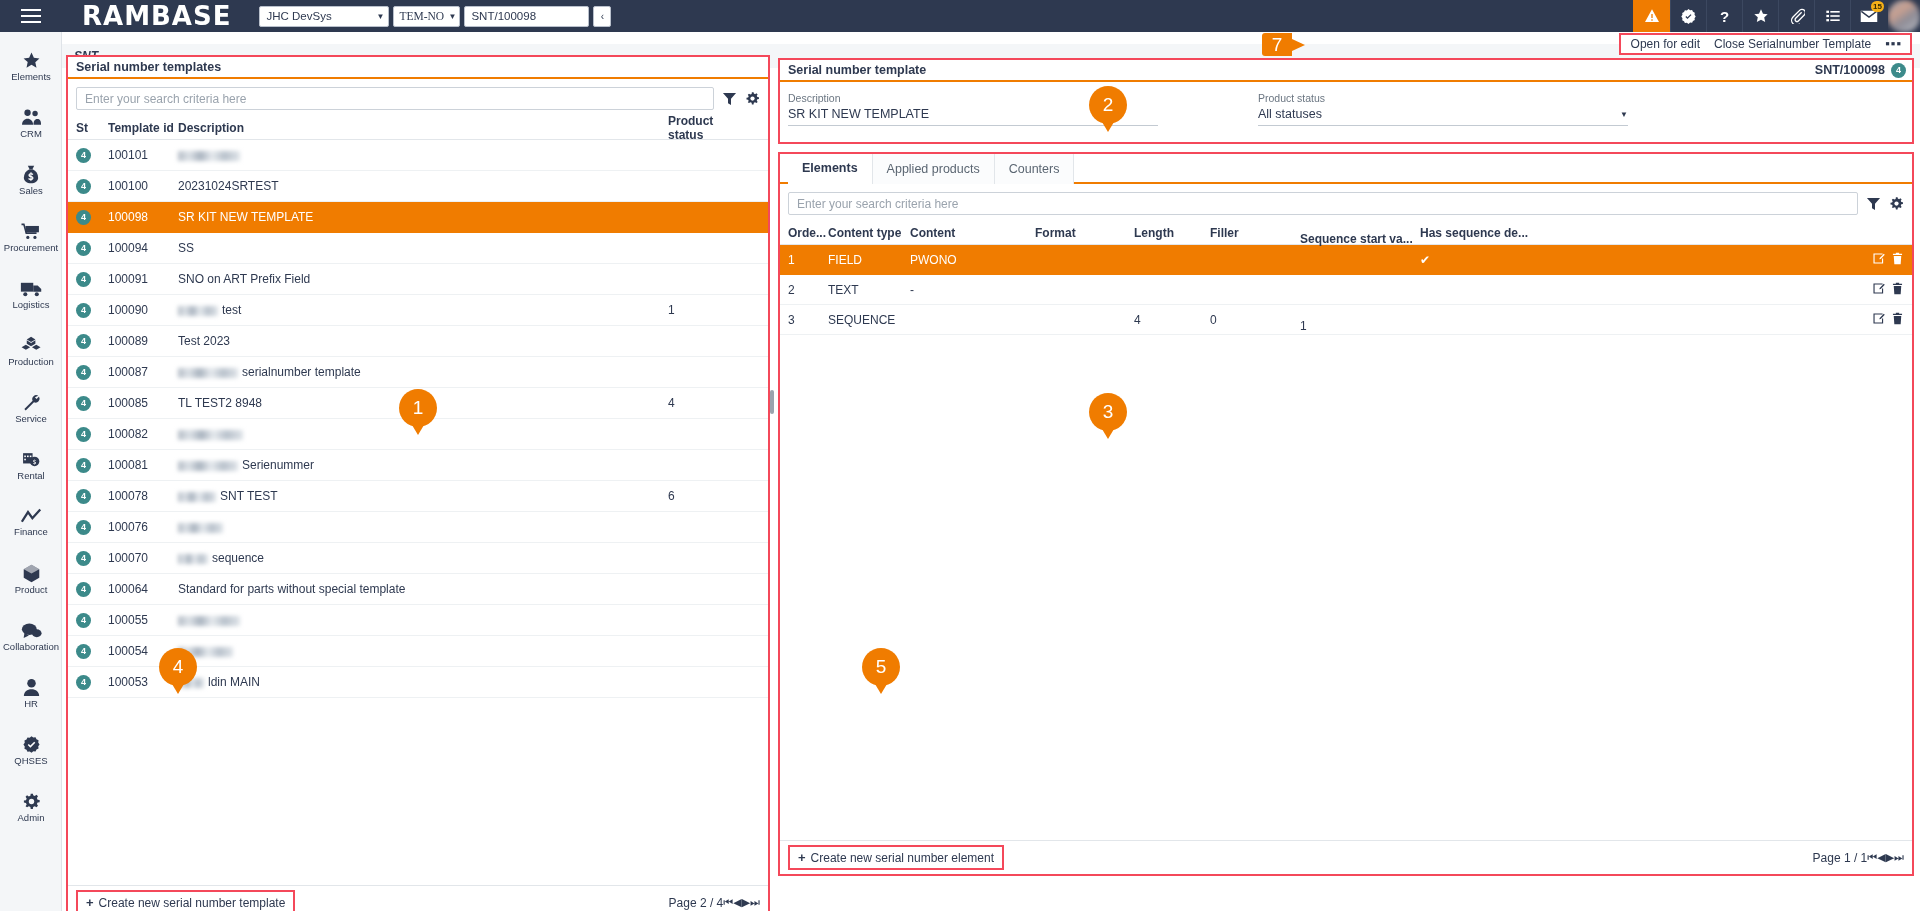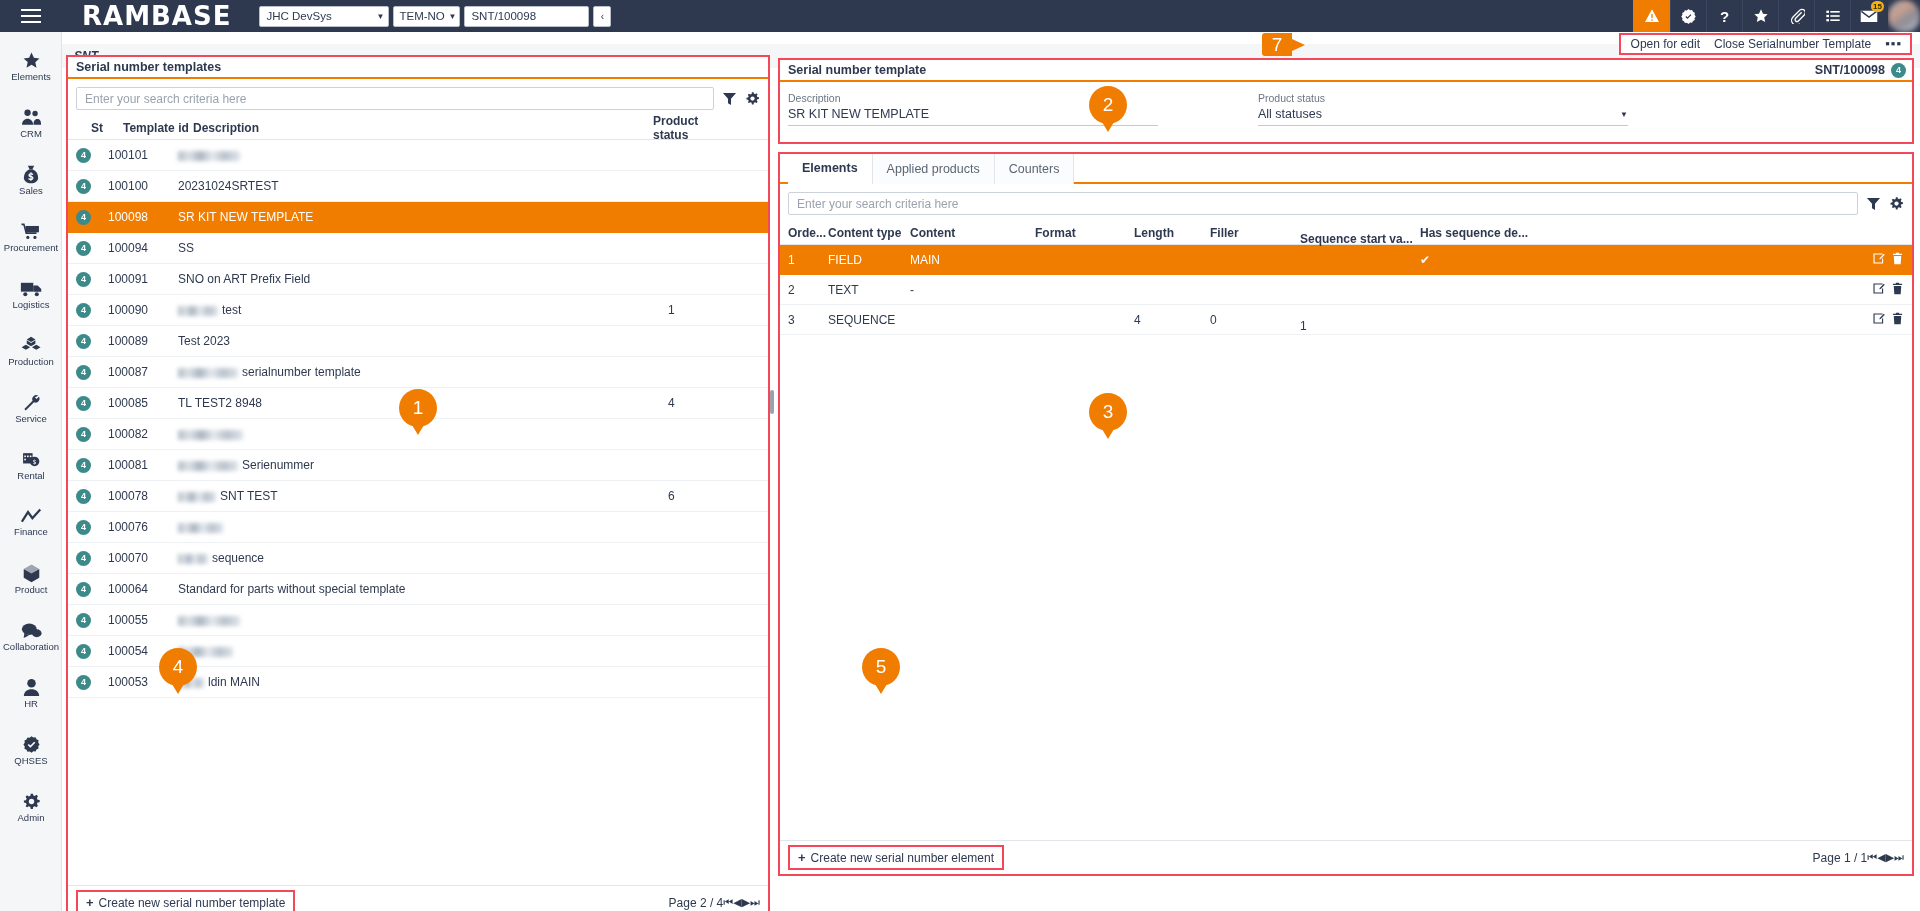--- a/index.html
+++ b/index.html
@@ -33,21 +33,21 @@
     width: 130px; height: 21px; background: #fff; border: 1px solid #b9c0cc;
     border-radius: 2px; font-size: 11.5px; color: #2e3950;
     display: flex; align-items: center; padding: 0 4px 0 6px;
     justify-content: space-between; cursor: pointer;
   }
   .tiny-caret { font-size: 8px; color: #2e3950; }
   .tem-select {
     margin-left: 4px; width: 67px; height: 21px; background: #fff;
     border: 1px solid #b9c0cc; border-radius: 2px; font-size: 11.5px;
     color: #2e3950; display: flex; align-items: center; padding: 0 3px 0 5px;
-    justify-content: space-between; cursor: pointer;
+    justify-content: space-between; cursor: pointer; font-family: Liberation Serif, serif;
   }
   .doc-input {
     margin-left: 4px; width: 125px; height: 21px; background: #fff;
     border: 1px solid #b9c0cc; border-radius: 2px; font-size: 11.5px;
     color: #2e3950; display: flex; align-items: center; padding-left: 6px;
   }
   .collapse-btn {
     margin-left: 4px; width: 18px; height: 21px; background: #fff;
     border: 1px solid #b9c0cc; border-radius: 2px; font-size: 10px;
     color: #2e3950; display: flex; align-items: center;
@@ -122,21 +122,21 @@
   .search-row { padding: 8px 8px 6px 8px; display: flex; align-items: center; gap: 8px; }
   .search-input {
     flex: 1; height: 23px; border: 1px solid #ccd2d9; border-radius: 2px;
     font-size: 12px; color: #2e3950; padding: 0 8px;
     font-family: "Liberation Sans", sans-serif; background: #fff;
   }
   .search-input::placeholder { color: #9aa3ad; }
   .ico-btn { cursor: pointer; color: #2e3950; display: flex; align-items: center; }
 
   .thead {
-    display: flex; align-items: center; height: 24px; padding: 0 23px;
+    display: flex; align-items: center; height: 24px; padding: 0 8px;
     font-size: 12px; font-weight: bold; color: #2e3950;
     border-bottom: 1px solid #e2e6ea;
   }
   .c-st { width: 32px; }
   .c-id { width: 70px; }
   .c-desc { flex: 1; }
   .c-ps { width: 92px; text-align: right; padding-right: 86px; }
 
   .trow {
     display: flex; align-items: center; height: 31px; padding: 0 8px;
@@ -739,21 +739,21 @@
     <span class="e-fil">Filler</span>
     <span class="e-seq">Sequence start va...</span>
     <span class="e-has">Has sequence de...</span>
     <span class="e-act"></span>
   </div>
 
   <div id="el-rows">
       <div class="el-row sel">
         <span class="e-ord">1</span>
         <span class="e-ct">FIELD</span>
-        <span class="e-cont">MAIN</span>
+        <span class="e-cont">PWONO</span>
         <span class="e-fmt"></span>
         <span class="e-len"></span>
         <span class="e-fil"></span>
         <span class="e-seq"></span>
         <span class="e-has check">✔</span>
         <span class="e-act">
           <span class="rowicons">
             <span><svg width="13" height="13" viewBox="0 0 16 16">
                 <path fill="none" stroke="currentColor" stroke-width="1.4" d="M13 2.5H2.5v11H13V8"></path>
                 <path fill="currentColor" d="M9.5 7.3l5-5 1.2 1.2-5 5-1.7.5z"></path>

